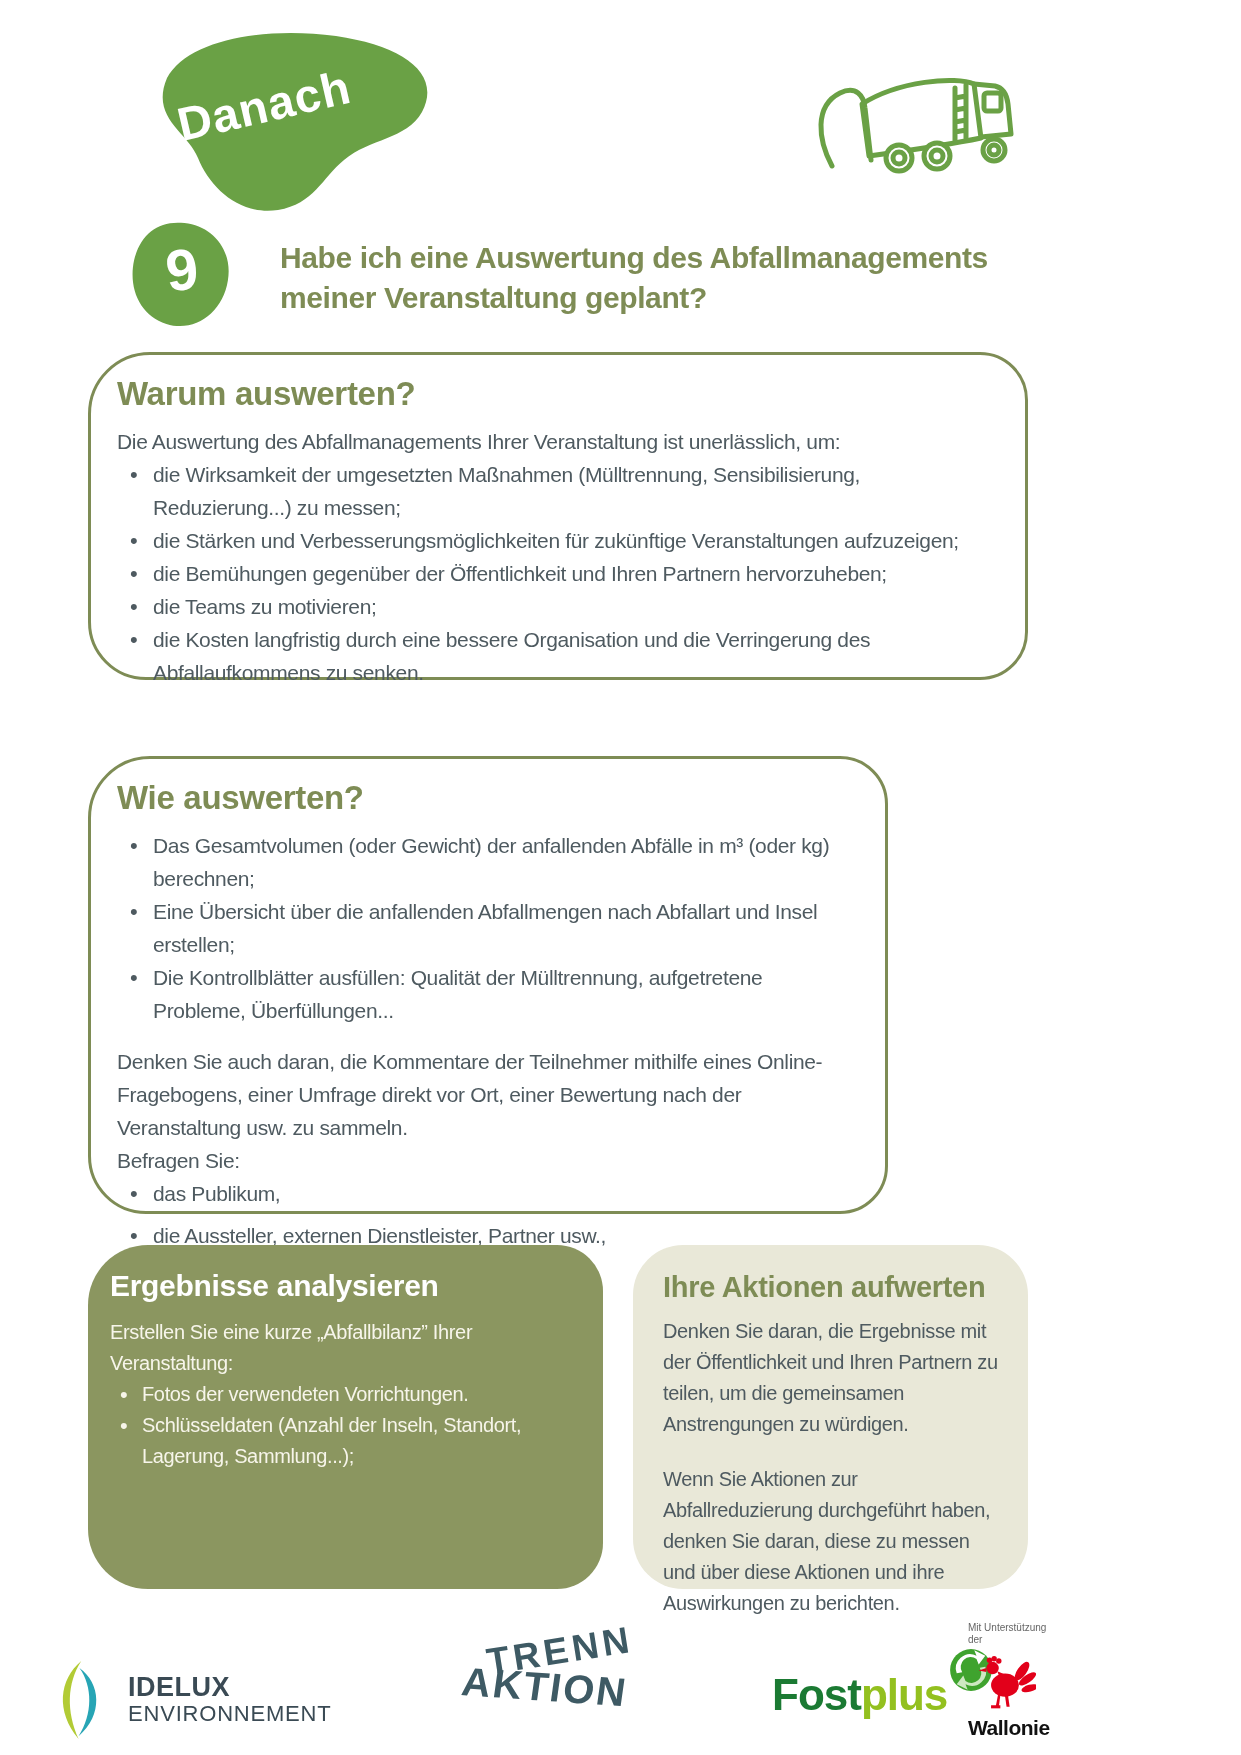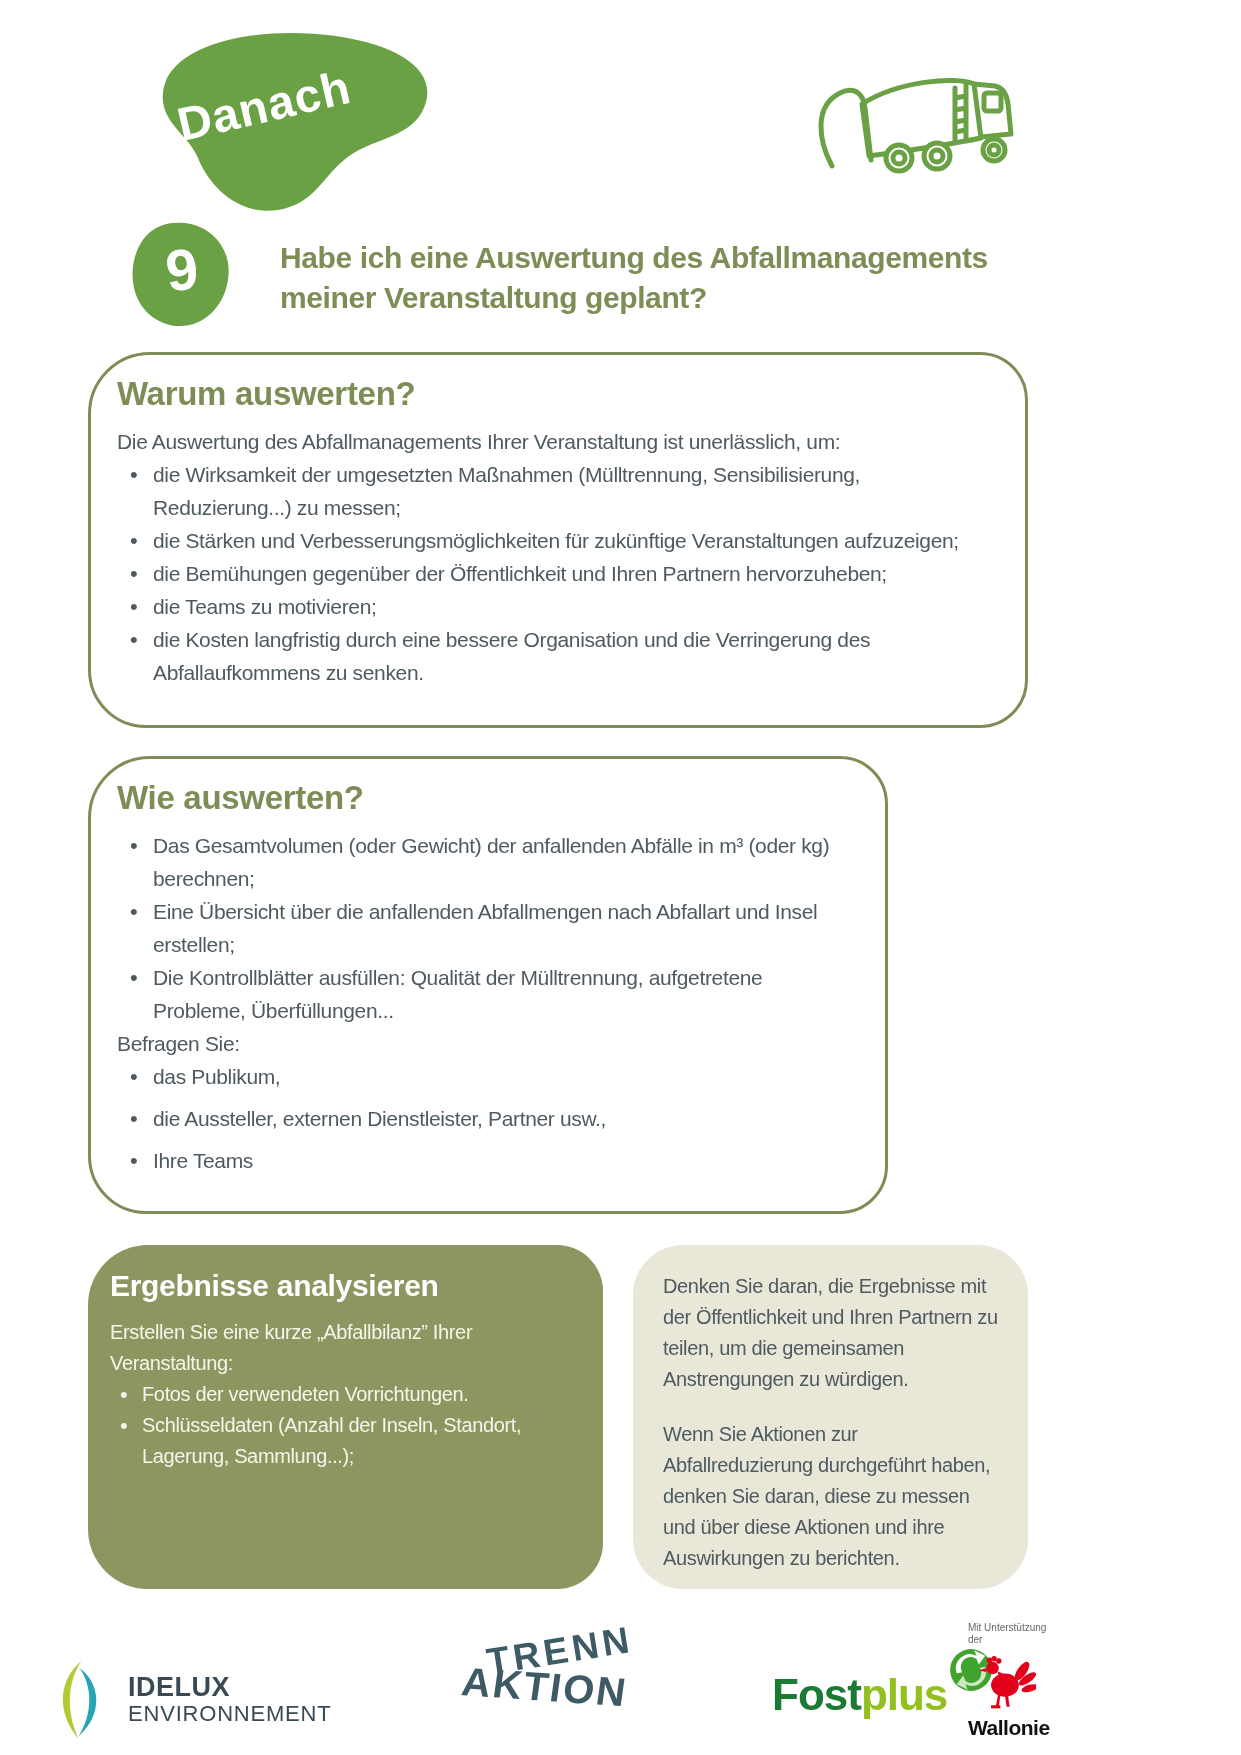--- a/index.html
+++ b/index.html
@@ -49,21 +49,21 @@
   .body-text { font-size:21px; line-height:33px; letter-spacing:-0.35px; color:#4E5A60; }
   ul.bullets { list-style:none; }
   ul.bullets li {
     position:relative; padding-left:36px;
     font-size:21px; line-height:33px; letter-spacing:-0.35px;
   }
   ul.bullets li::before {
     content:"\2022"; position:absolute; left:13px; top:0;
     font-size:22px;
   }
-  .why-box  { left:88px; top:352px;  width:940px; height:376px; }
+  .why-box  { left:88px; top:352px;  width:940px; height:328px; }
   .how-box  { left:88px; top:756px;  width:800px; height:458px; }
   .spacer-para { margin-top:18px; }
   .loose li { margin-bottom:9px; }
 
   
   .solid-box {
     position:absolute; left:88px; top:1245px; width:515px; height:344px;
     background:#8B9660; border-radius:60px 46px 46px 60px;
     padding:24px 26px 20px 22px; color:#F7F5EA;
   }
@@ -152,38 +152,40 @@
     </ul>
   </section>
 
   <section class="box how-box">
     <h2 class="box-title">Wie auswerten?</h2>
     <ul class="bullets">
       <li>Das Gesamtvolumen (oder Gewicht) der anfallenden Abfälle in m³ (oder kg) berechnen;</li>
       <li>Eine Übersicht über die anfallenden Abfallmengen nach Abfallart und Insel erstellen;</li>
       <li>Die Kontrollblätter ausfüllen: Qualität der Mülltrennung, aufgetretene Probleme, Überfüllungen...</li>
     </ul>
+    <p class="body-text spacer-para">Denken Sie auch daran, die Kommentare der Teilnehmer mithilfe eines Online-Fragebogens, einer Umfrage direkt vor Ort, einer Bewertung nach der Veranstaltung usw. zu sammeln.</p>
     <p class="body-text">Befragen Sie:</p>
     <ul class="bullets loose">
       <li>das Publikum,</li>
       <li>die Aussteller, externen Dienstleister, Partner usw.,</li>
       <li>Ihre Teams</li>
     </ul>
   </section>
 
   <section class="solid-box">
     <h2 class="box-title">Ergebnisse analysieren</h2>
     <p class="body-text">Erstellen Sie eine kurze „Abfallbilanz” Ihrer Veranstaltung:</p>
     <ul class="bullets">
       <li>Fotos der verwendeten Vorrichtungen.</li>
       <li>Schlüsseldaten (Anzahl der Inseln, Standort, Lagerung, Sammlung...);</li>
     </ul>
   </section>
 
   <section class="beige-box">
+    <h2 class="box-title">Ihre Aktionen aufwerten</h2>
     <p class="body-text">Denken Sie daran, die Ergebnisse mit der Öffentlichkeit und Ihren Partnern zu teilen, um die gemeinsamen Anstrengungen zu würdigen.</p>
     <p class="body-text beige-gap">Wenn Sie Aktionen zur Abfallreduzierung durchgeführt haben, denken Sie daran, diese zu messen und über diese Aktionen und ihre Auswirkungen zu berichten.</p>
   </section>
 
   <footer class="footer">
 
     <div class="idelux">
       <svg class="idelux-mark" viewBox="0 0 70 90">
         <path fill="#B2CB35" d="M33,1 C8,22 4,58 30,89 C16,58 17,26 33,1 Z"></path>
         <path fill="#27A5B5" d="M31,9 C55,26 58,62 30,86 C46,61 46,30 31,9 Z"></path>

